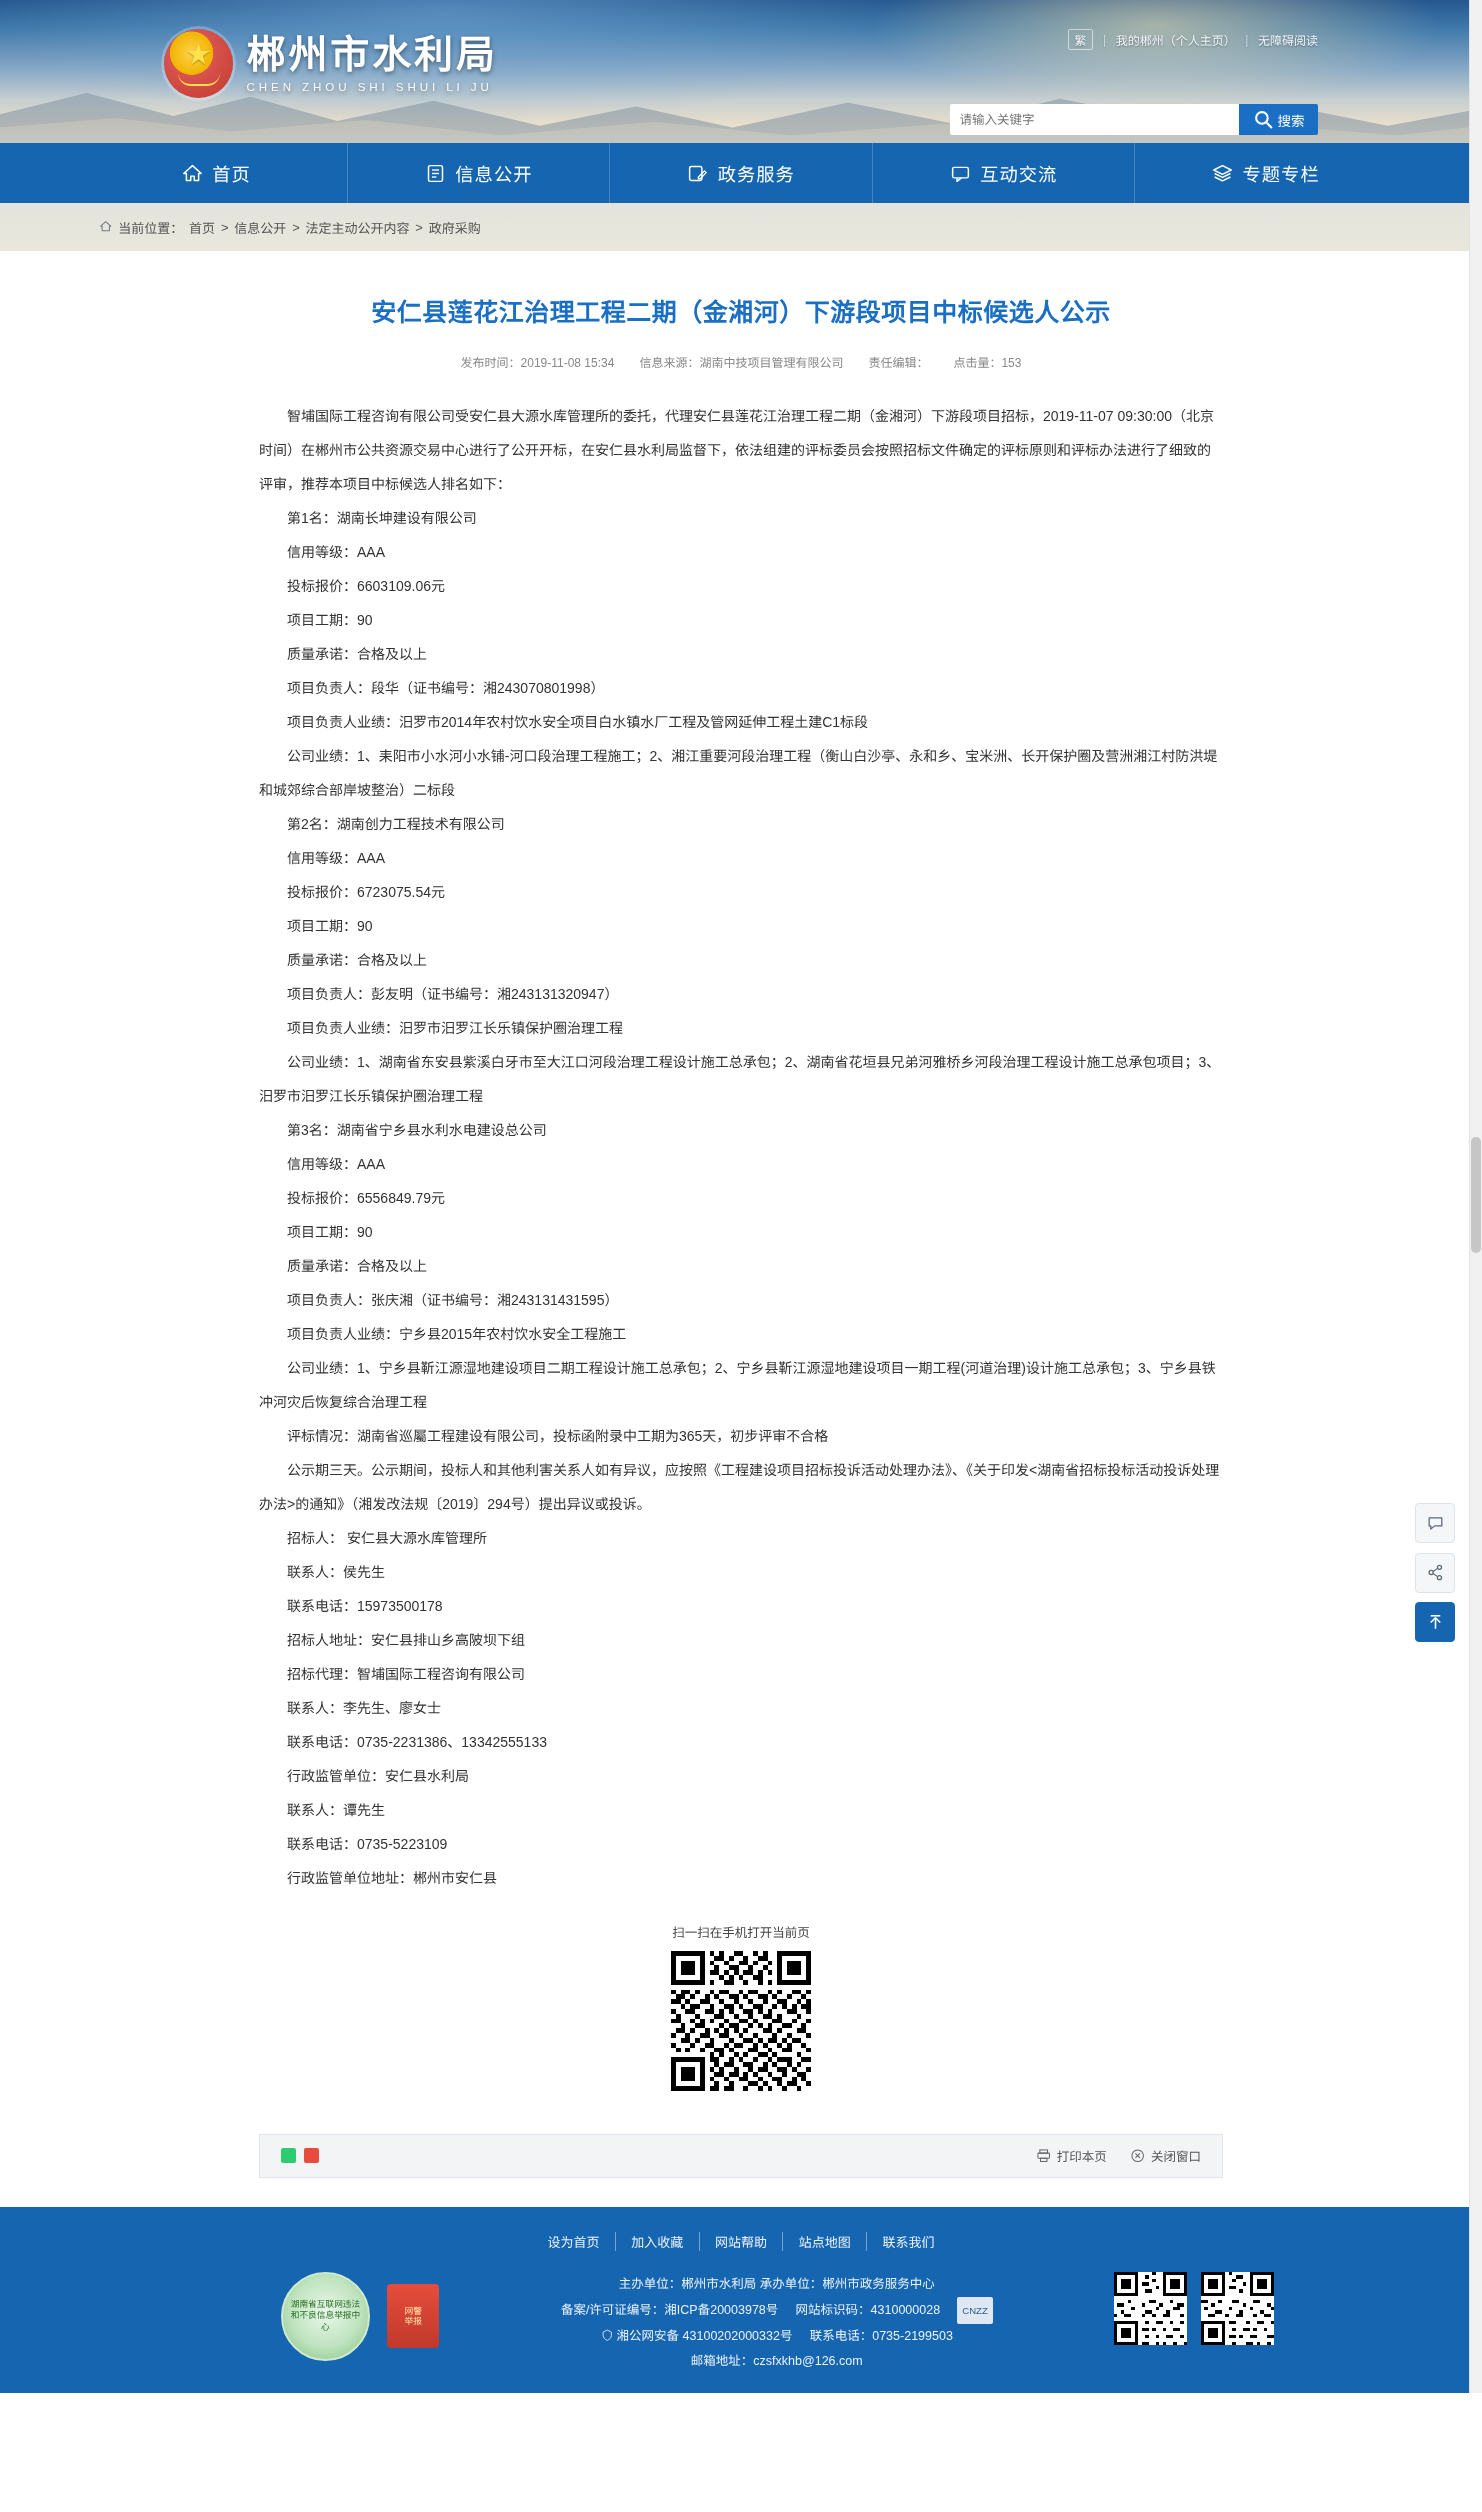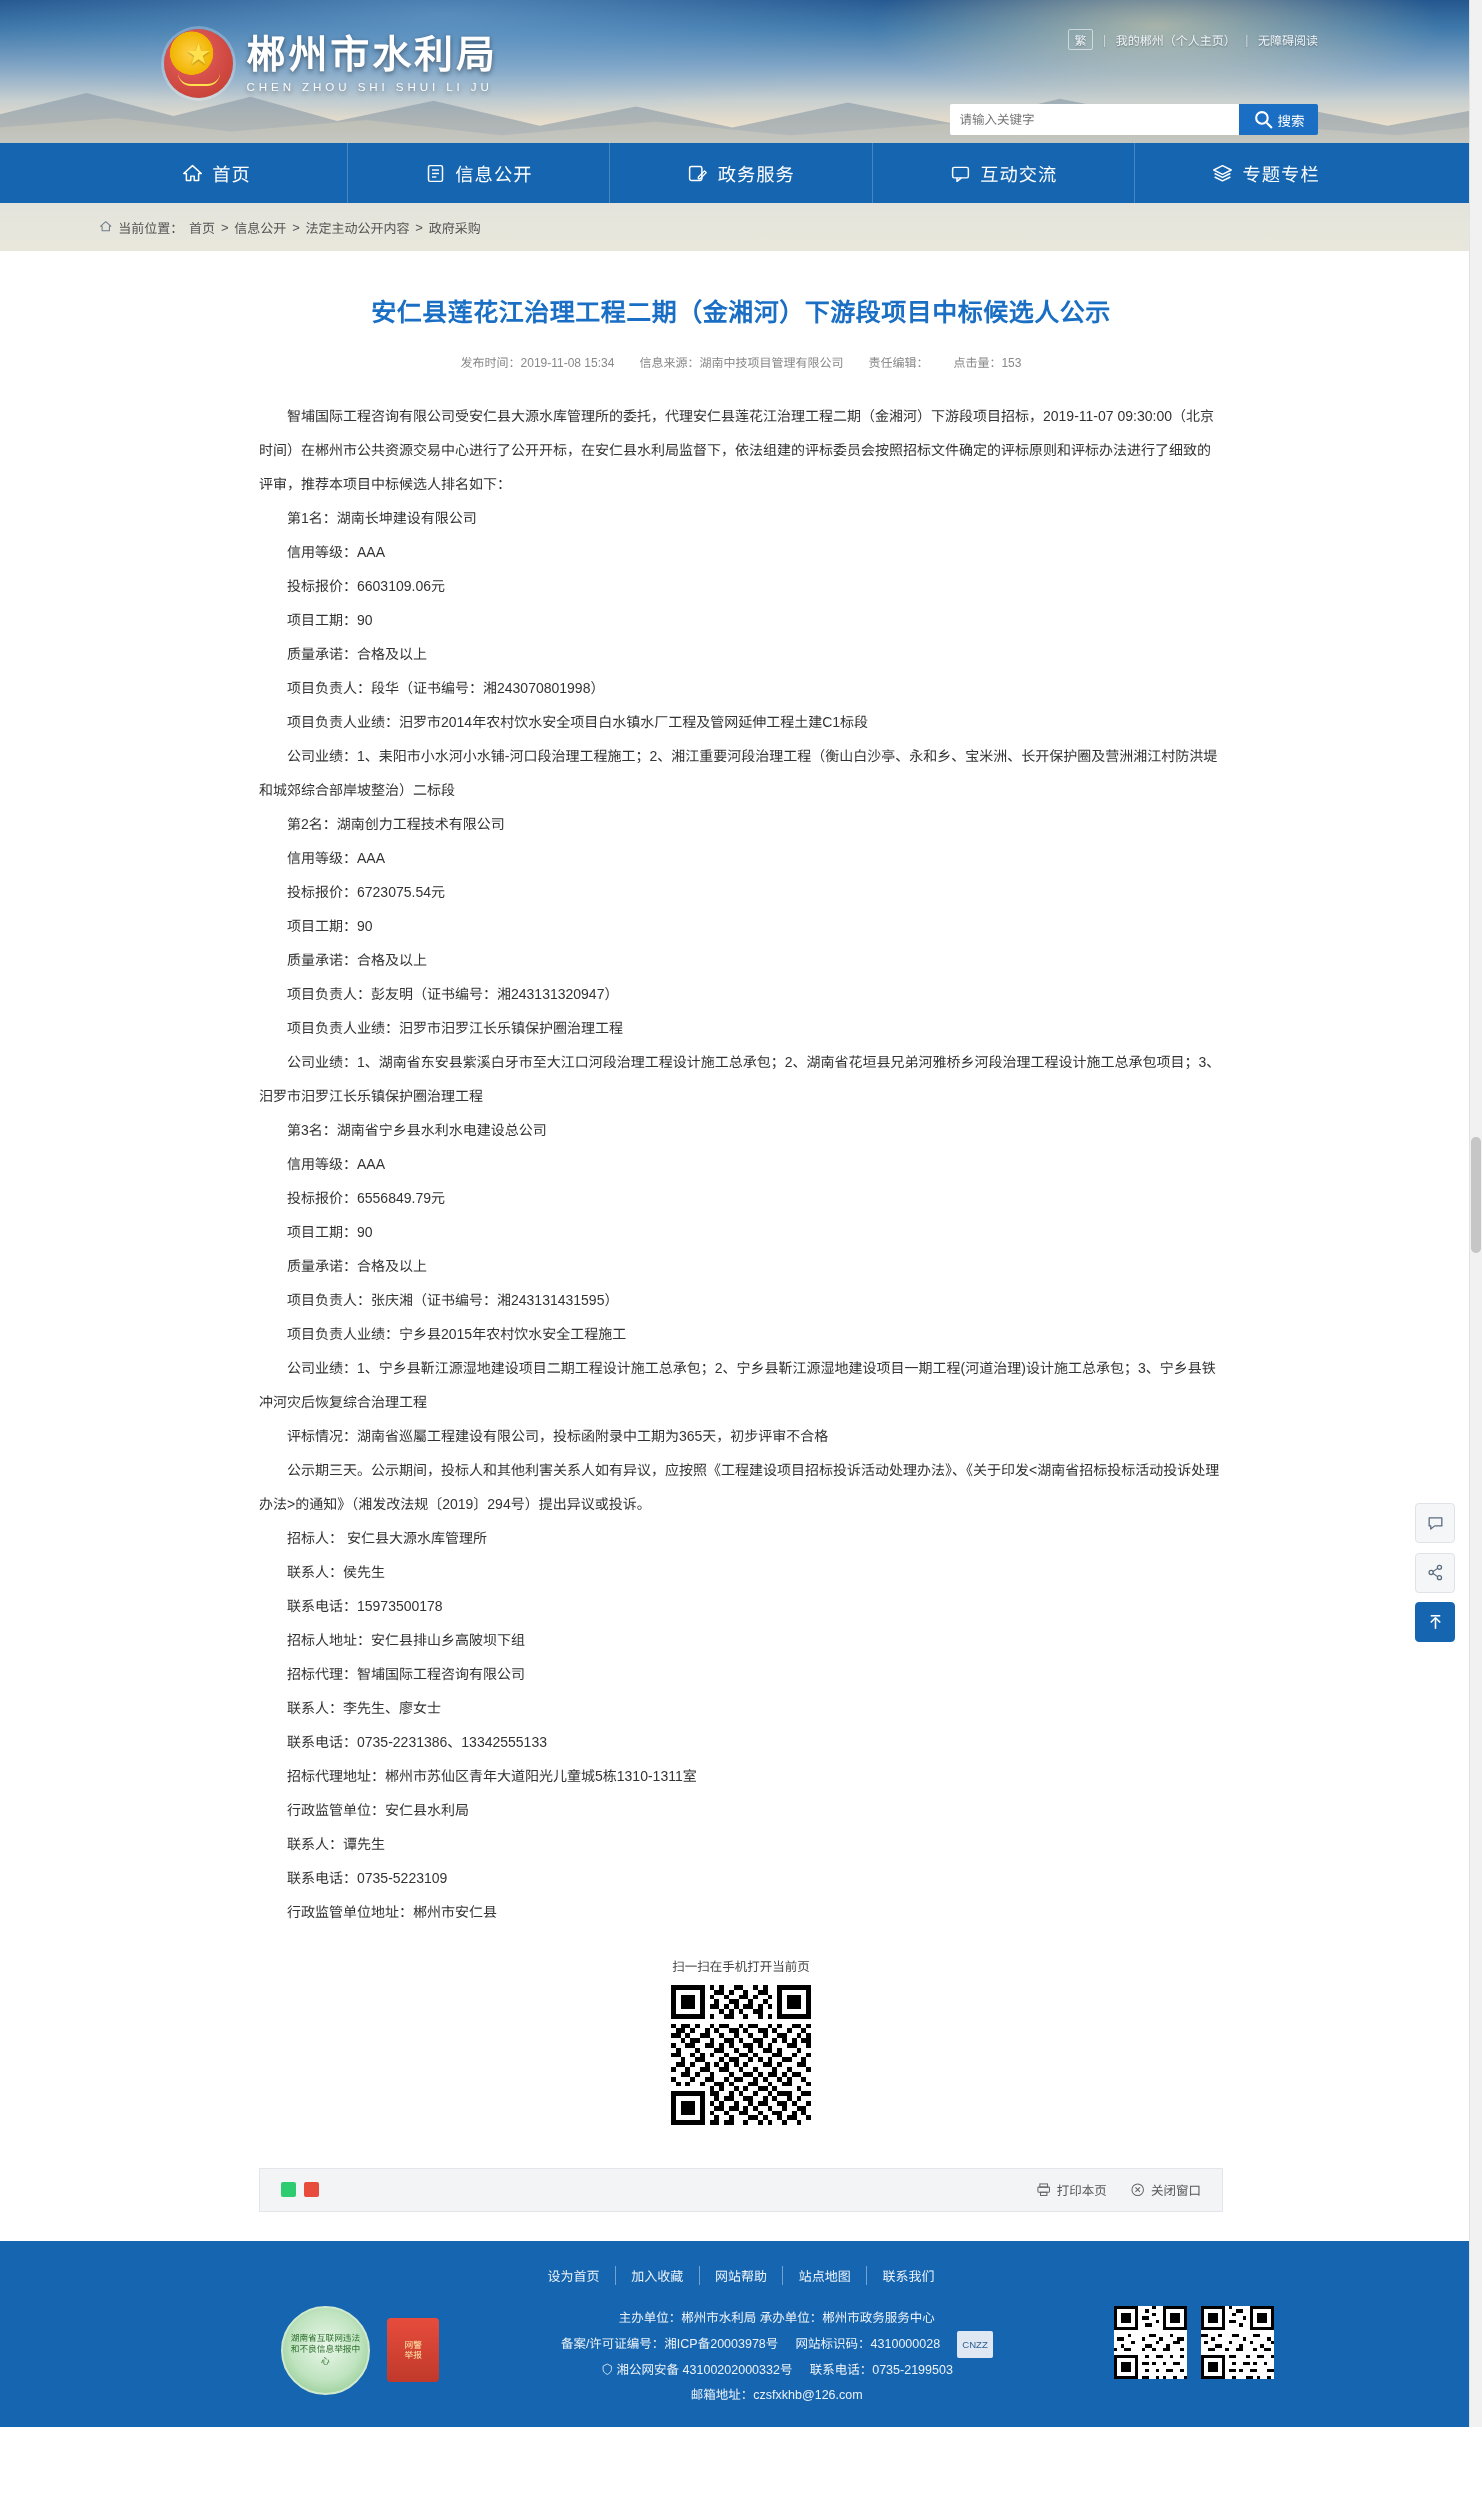--- a/index.html
+++ b/index.html
@@ -310,21 +310,20 @@
           <p>公司业绩：1、宁乡县靳江源湿地建设项目二期工程设计施工总承包；2、宁乡县靳江源湿地建设项目一期工程(河道治理)设计施工总承包；3、宁乡县铁冲河灾后恢复综合治理工程</p>
           <p>评标情况：湖南省巡屬工程建设有限公司，投标函附录中工期为365天，初步评审不合格</p>
           <p>公示期三天。公示期间，投标人和其他利害关系人如有异议，应按照《工程建设项目招标投诉活动处理办法》、《关于印发&lt;湖南省招标投标活动投诉处理办法&gt;的通知》（湘发改法规〔2019〕294号）提出异议或投诉。</p>
           <p>招标人： 安仁县大源水库管理所</p>
           <p>联系人：侯先生</p>
           <p>联系电话：15973500178</p>
           <p>招标人地址：安仁县排山乡高陂坝下组</p>
           <p>招标代理：智埔国际工程咨询有限公司</p>
           <p>联系人：李先生、廖女士</p>
           <p>联系电话：0735-2231386、13342555133</p>
-          <p>招标代理地址：郴州市苏仙区青年大道阳光儿童城5栋1310-1311室</p>
           <p>行政监管单位：安仁县水利局</p>
           <p>联系人：谭先生</p>
           <p>联系电话：0735-5223109</p>
           <p>行政监管单位地址：郴州市安仁县</p>
         </div>
 
       <div class="qr-block">
         <div class="qr-tip">扫一扫在手机打开当前页</div>
         <svg class="qr-img" viewBox="0 0 29 29" shape-rendering="crispEdges">
           <rect width="29" height="29" fill="#fff"></rect>

